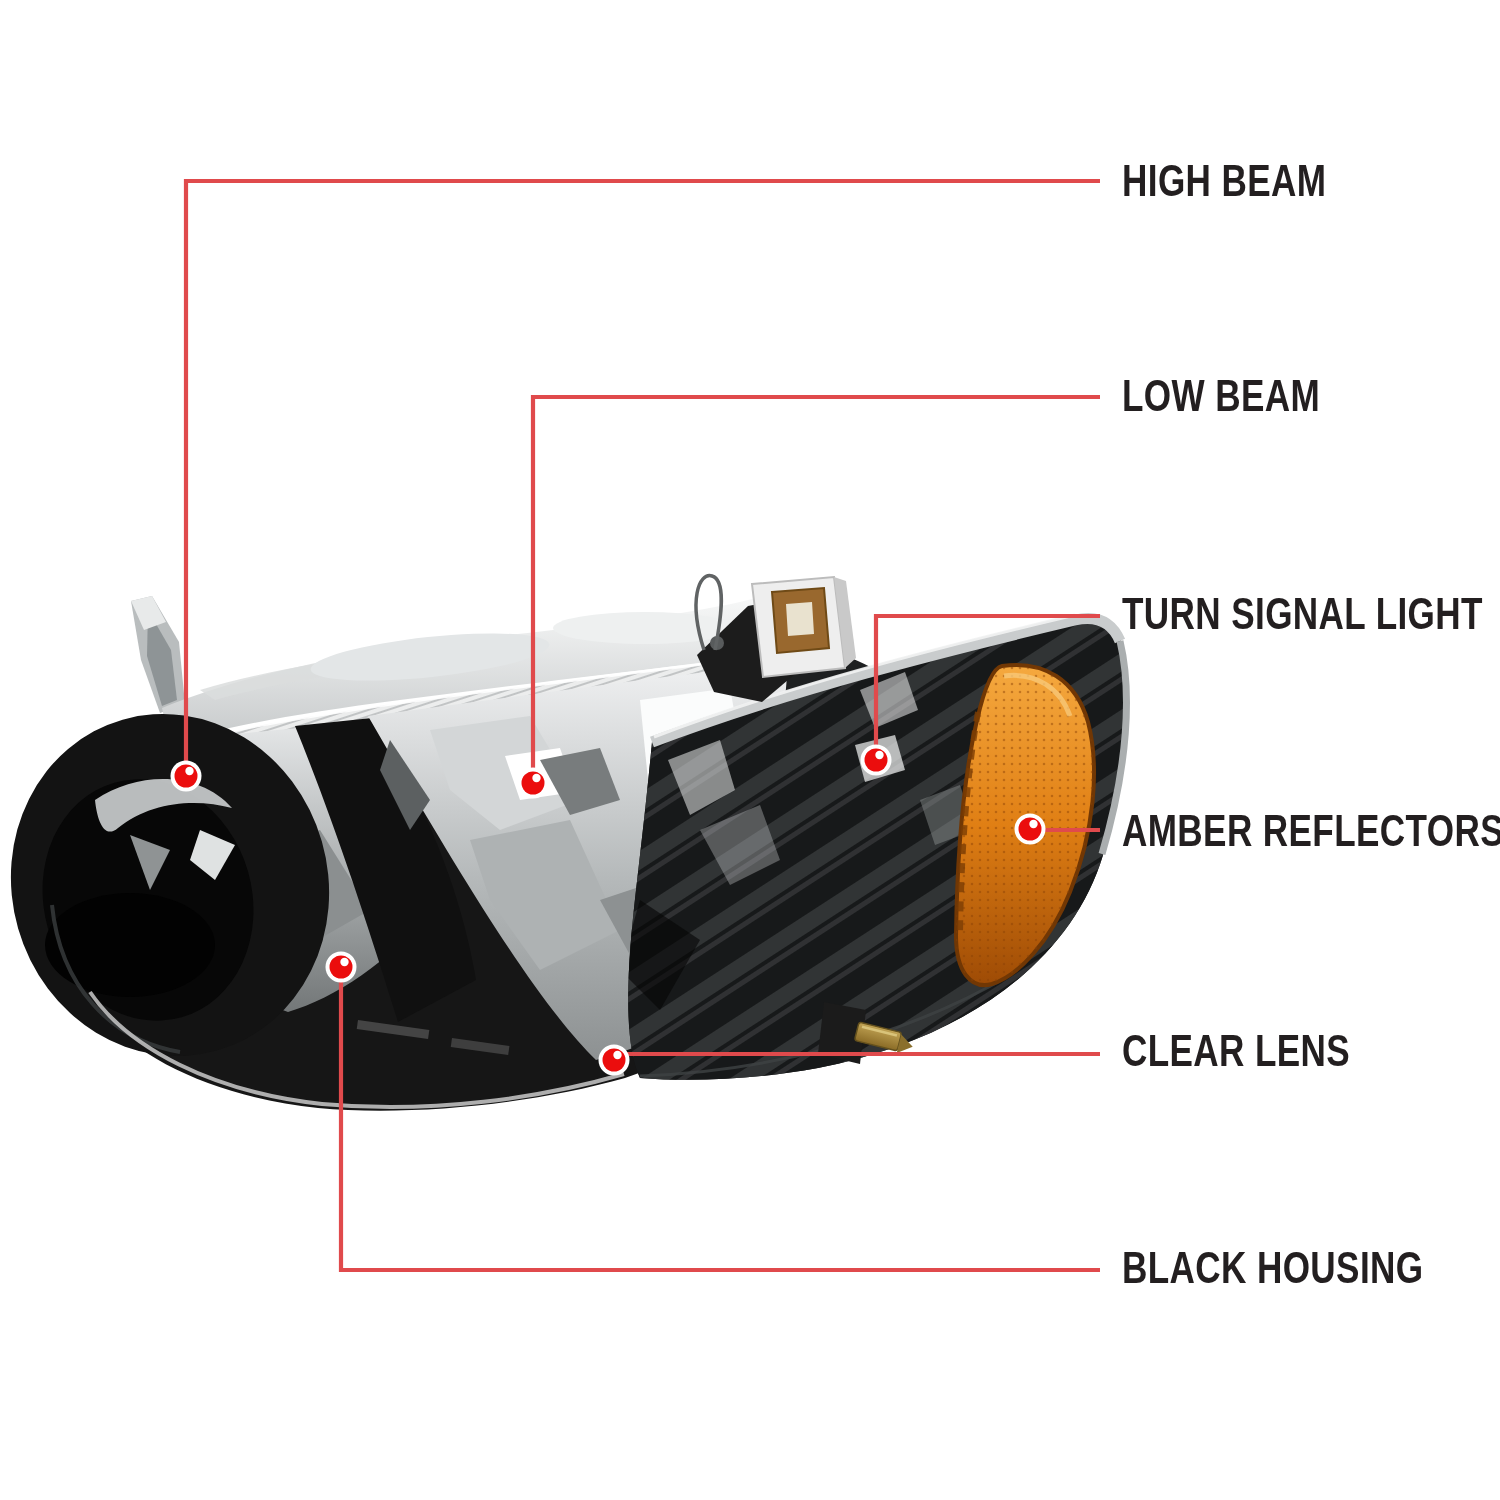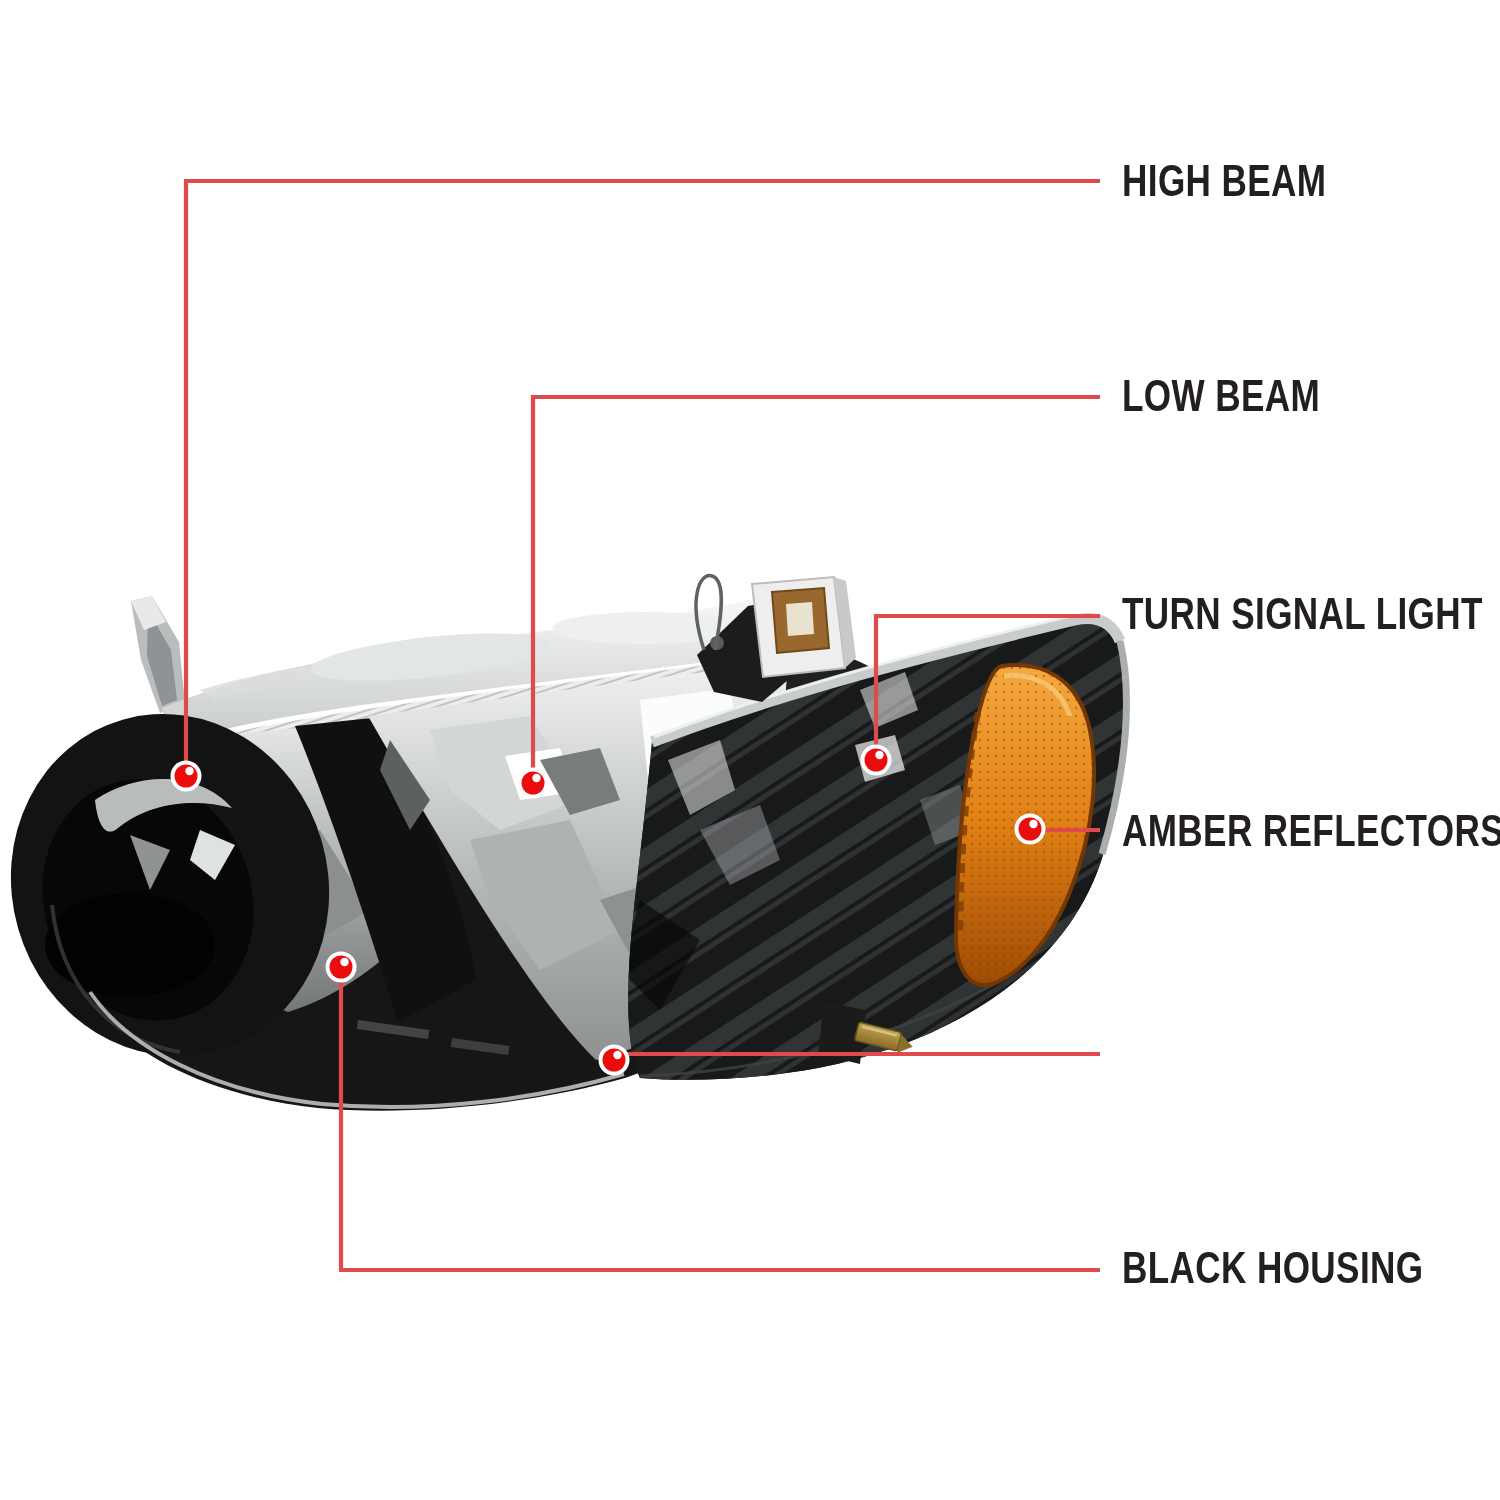--- a/index.html
+++ b/index.html
@@ -214,15 +214,16 @@
           <circle cx="341" cy="967" r="11.5" fill="#eb0d0d"></circle>
           <circle cx="344.5" cy="962" r="4.2" fill="#ffffff"></circle>
       </g>
     </g>
   </svg>
 
   <div class="callout-label" style="left:1122px;top:398px"><span class="clabel-text">LOW BEAM</span></div>
   <div class="callout-label" style="left:1122px;top:183px"><span class="clabel-text">HIGH BEAM</span></div>
   <div class="callout-label" style="left:1122px;top:616px"><span class="clabel-text">TURN SIGNAL LIGHT</span></div>
   <div class="callout-label" style="left:1122px;top:833px"><span class="clabel-text">AMBER REFLECTORS</span></div>
+  <div class="callout-label" style="left:1122px;top:1053px"><span class="clabel-text">CLEAR LENS</span></div>
   <div class="callout-label" style="left:1122px;top:1270px"><span class="clabel-text">BLACK HOUSING</span></div>
 
 </div>
 
 </body></html>

